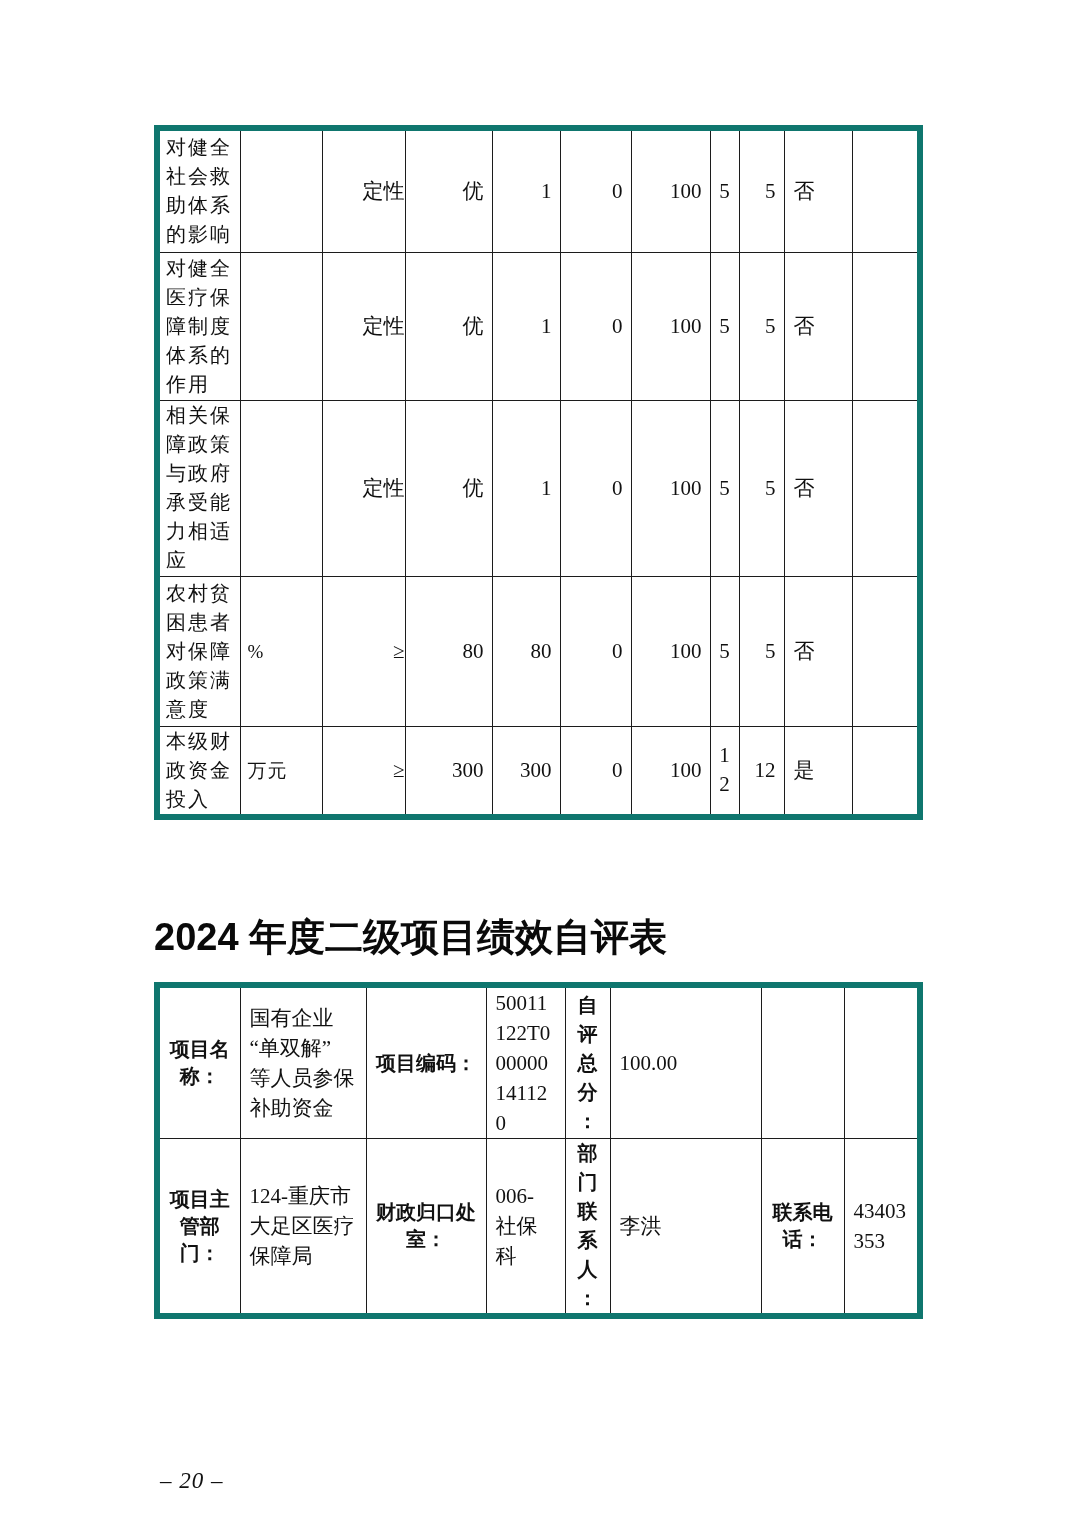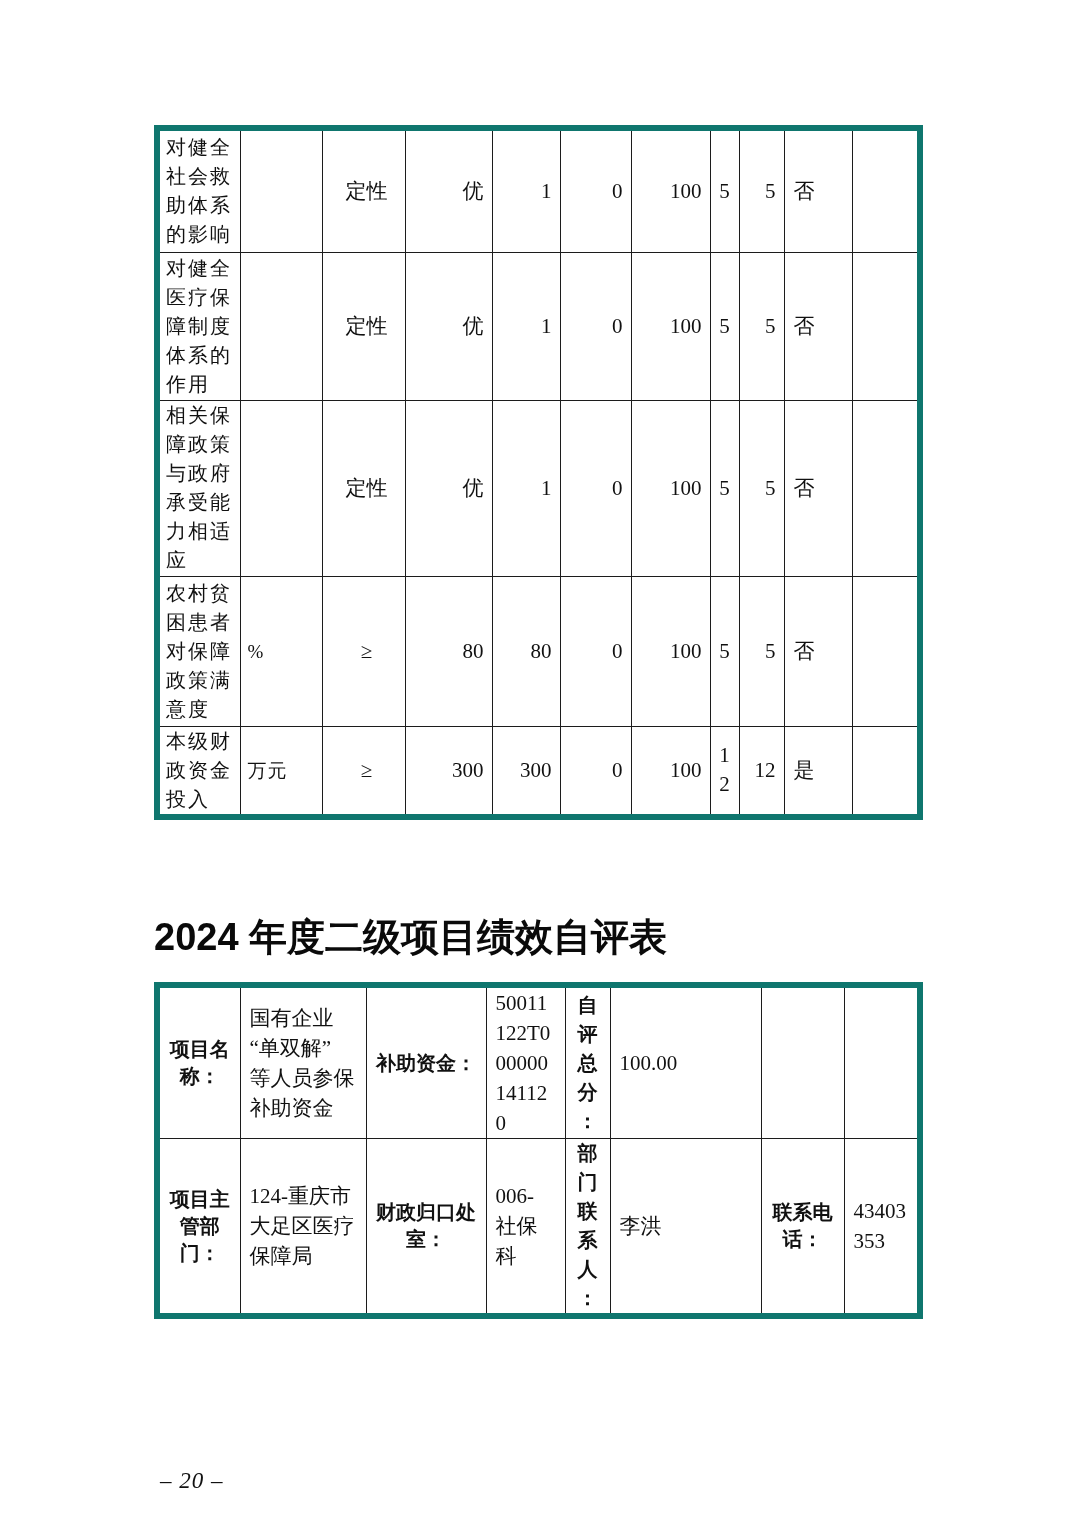--- a/index.html
+++ b/index.html
@@ -18,21 +18,21 @@
     white-space: pre-line;
     font-size: 21px;
     line-height: 29px;
     padding: 0;
     overflow: hidden;
   }
   
   #table1 { left: 154px; top: 125px; width: 764px; }
   #table1 td.ind  { text-align: left;  padding-left: 6px;  font-size: 20px; letter-spacing: 2px; }
   #table1 td.unit { text-align: left;  padding-left: 7px;  font-size: 19px; letter-spacing: 1px; }
-  #table1 td.nat  { text-align: center;  padding-left: 6px; font-size: 21px; }
+  #table1 td.nat  { text-align: right;  padding-left: 6px; font-size: 21px; }
   #table1 td.num  { text-align: right; padding-right: 8px; }
   #table1 td.mid  { text-align: center; }
   #table1 td.flag { text-align: left;  padding-left: 9px; }
   
   #page-title {
     position: absolute; left: 154px; top: 916px; width: 764px;
     text-align: left;
     font-family: "Liberation Sans", "DejaVu Sans", sans-serif;
     font-weight: bold;
     font-size: 38px;
@@ -183,21 +183,21 @@
       <col style="width:76px">
   </colgroup>
   <tbody>
   <tr style="height:150px">
     <td class="lbl">项目名
 称：</td>
     <td class="val">国有企业
 “单双解”
 等人员参保
 补助资金</td>
-    <td class="lbl">补助资金：</td>
+    <td class="lbl">项目编码：</td>
     <td class="val">50011
 122T0
 00000
 14112
 0</td>
     <td class="vert">自
 评
 总
 分
 ：</td>

